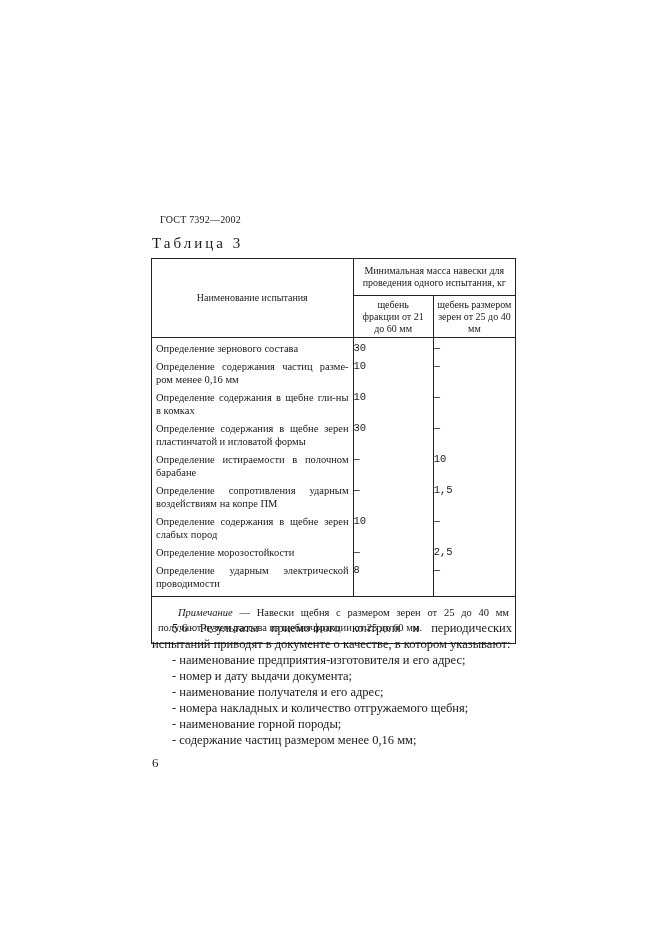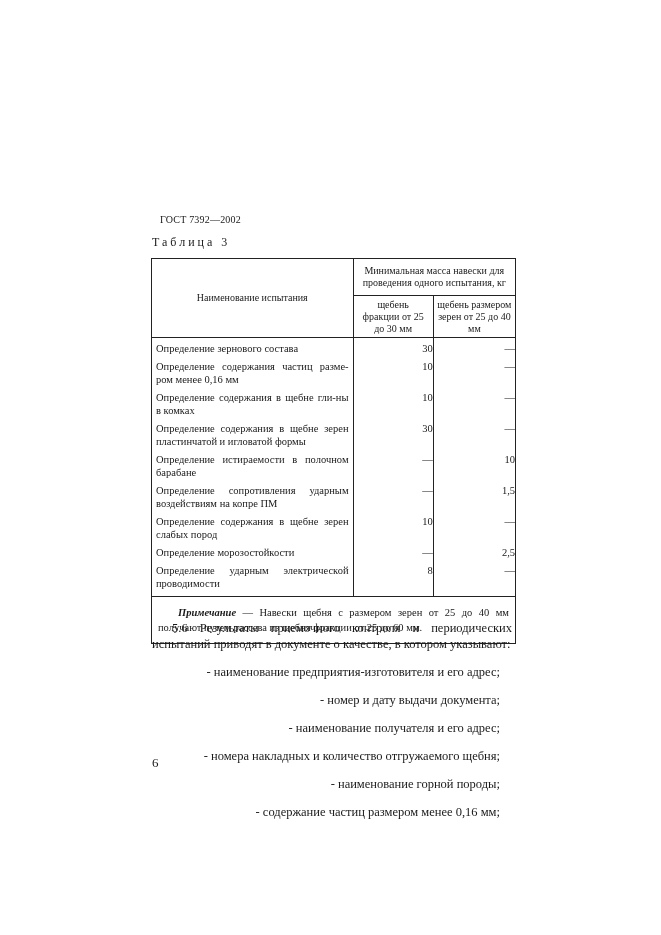--- a/index.html
+++ b/index.html
@@ -1,54 +1,54 @@
 <!DOCTYPE html>
 <html><head>
   <meta charset="utf-8">
   <style>
     html, body { margin: 0; padding: 0; background: #ffffff; }
     body { width: 661px; height: 935px; position: relative; overflow: hidden;
            font-family: "Liberation Serif", "DejaVu Serif", serif; color: #1a1a1a; }
     .doc-code { position: absolute; left: 160px; top: 214px; font-size: 10px; font-weight: normal; letter-spacing: 0.2px; }
-    .table-caption { position: absolute; left: 152px; top: 235px; font-size: 12px; letter-spacing: 3px; }
+    .table-caption { position: absolute; left: 152px; top: 235px; font-size: 15px; letter-spacing: 3px; }
     .tbl { position: absolute; left: 151px; top: 258px; width: 365px; border-collapse: collapse; font-size: 10.5px; line-height: 13px; }
     .tbl td, .tbl th { border-left: 1px solid #222; border-right: 1px solid #222; padding: 0; vertical-align: top; font-weight: normal; }
     .tbl .hdr th { border-top: 1px solid #222; border-bottom: 1px solid #222; vertical-align: middle; text-align: center; font-size: 10px; line-height: 12px; border-radius: 13px; }
     .tbl .col1 { width: 201px; }
     .tbl .col2 { width: 80px; }
     .tbl .col3 { width: 82px; }
     .tbl td.name { text-align: justify; padding: 2px 4px 3px 4px; }
-    .tbl td.val { text-align: right; padding-top: 2px; }
+    .tbl td.val { text-align: left; padding-top: 2px; font-family: Liberation Mono, monospace; }
     .tbl tr.note td { border-top: 1px solid #222; border-bottom: 1px solid #222; padding: 8px 6px 8px 6px; text-align: justify; font-size: 10.5px; line-height: 15px; }
-    .note-label { font-weight: bold; font-style: italic; }
+    .note-label { font-weight: normal; font-style: italic; }
     .para { position: absolute; left: 152px; top: 620px; width: 360px; font-size: 12.5px; line-height: 16px; }
     .para .p1 { text-indent: 20px; text-align: justify; margin: 0; }
     .para ul { list-style: none; margin: 0; padding: 0 0 0 20px; }
-    .para li { margin: 12px; text-align: right; }
+    .para li { margin: 0; }
     .page-num { position: absolute; left: 152px; top: 755px; font-size: 13px; }
   </style>
 </head>
 <body>
 
 <div class="doc-code">ГОСТ 7392—2002</div>
 <div class="table-caption">Таблица 3</div>
 
 <table class="tbl">
   <colgroup>
       <col class="col1">
       <col class="col2">
       <col class="col3">
     </colgroup>
   <tbody>
       <tr class="hdr">
     <th rowspan="2" style="height:78px">Наименование испытания</th>
     <th colspan="2" style="height:36px;padding:0 6px">Минимальная масса навески для проведения одного испытания, кг</th>
   </tr>
   <tr class="hdr">
-    <th style="padding:0 6px">щебень фракции от 25 до 30 мм</th>
+    <th style="padding:0 6px">щебень фракции от 21 до 60 мм</th>
     <th style="padding:0 3px">щебень размером зерен от 25 до 40 мм</th>
   </tr>
   <tr>
     <td class="name" style="padding-top:4px">Определение зернового состава</td>
     <td class="val" style="padding-top:4px">30</td>
     <td class="val" style="padding-top:4px">—</td>
   </tr>
   <tr>
     <td class="name">Определение содержания частиц разме-ром менее 0,16 мм</td>
     <td class="val">10</td>

